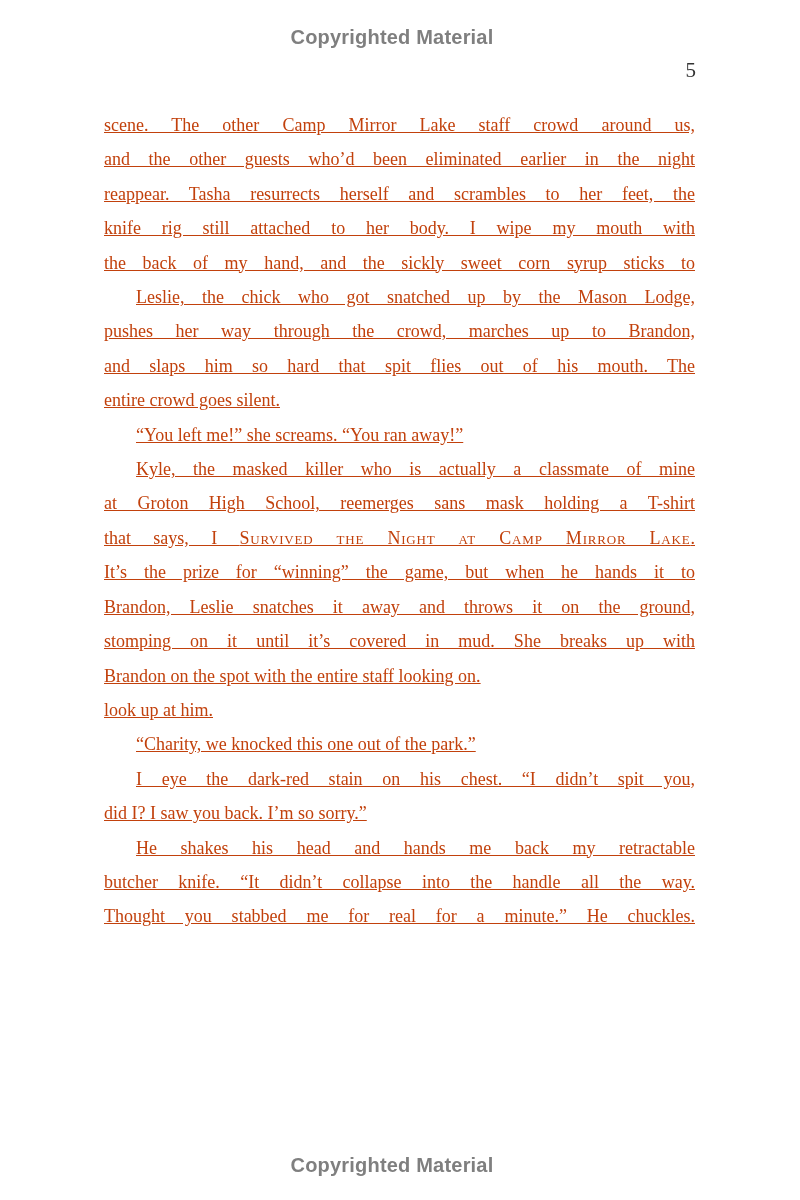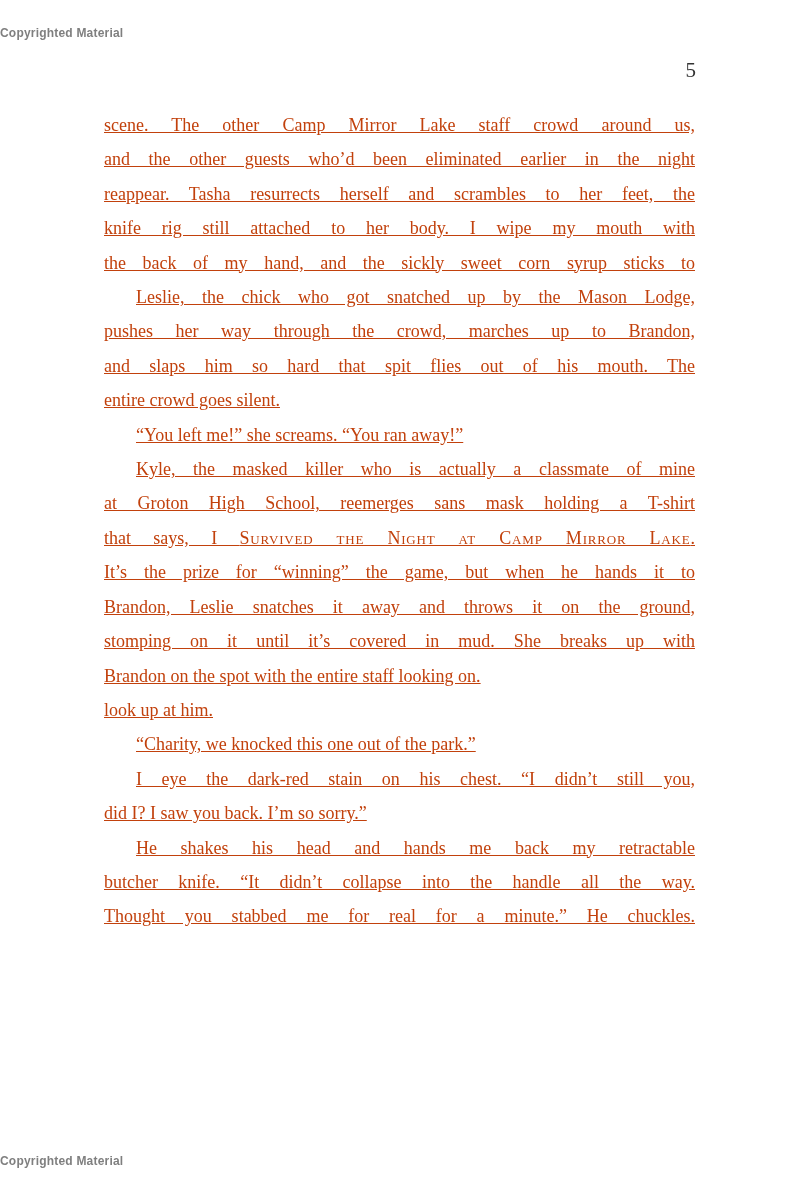--- a/index.html
+++ b/index.html
@@ -7,24 +7,24 @@
     position: relative;
     width: 800px;
     height: 1200px;
     background: #ffffff;
     font-family: "Liberation Serif", serif;
     overflow: hidden;
   }
   .notice {
     position: absolute;
     left: 0; right: 16px;
-    text-align: left;
+    text-align: center;
     font-family: "Liberation Sans", sans-serif;
     font-weight: bold;
-    font-size: 12px;
+    font-size: 20px;
     color: #7f7f7f;
     letter-spacing: 0.2px;
   }
   .notice-top { top: 26px; }
   .notice-bottom { top: 1154px; }
   .page-number {
     position: absolute;
     top: 58px;
     right: 104px;
     font-size: 21px;
@@ -87,21 +87,21 @@
 
     <div>
       <div class="line">look up at him.</div>
     </div>
 
     <div>
       <div class="line ind">“Charity, we knocked this one out of the park.”</div>
     </div>
 
     <div>
-      <div class="line just ind">I eye the dark-red stain on his chest. “I didn’t still you,</div>
+      <div class="line just ind">I eye the dark-red stain on his chest. “I didn’t spit you,</div>
       <div class="line">did I? I saw you back. I’m so sorry.”</div>
     </div>
 
     <div>
       <div class="line just ind">He shakes his head and hands me back my retractable</div>
       <div class="line just">butcher knife. “It didn’t collapse into the handle all the way.</div>
       <div class="line just">Thought you stabbed me for real for a minute.” He chuckles.</div>
     </div>
 
   </div>

